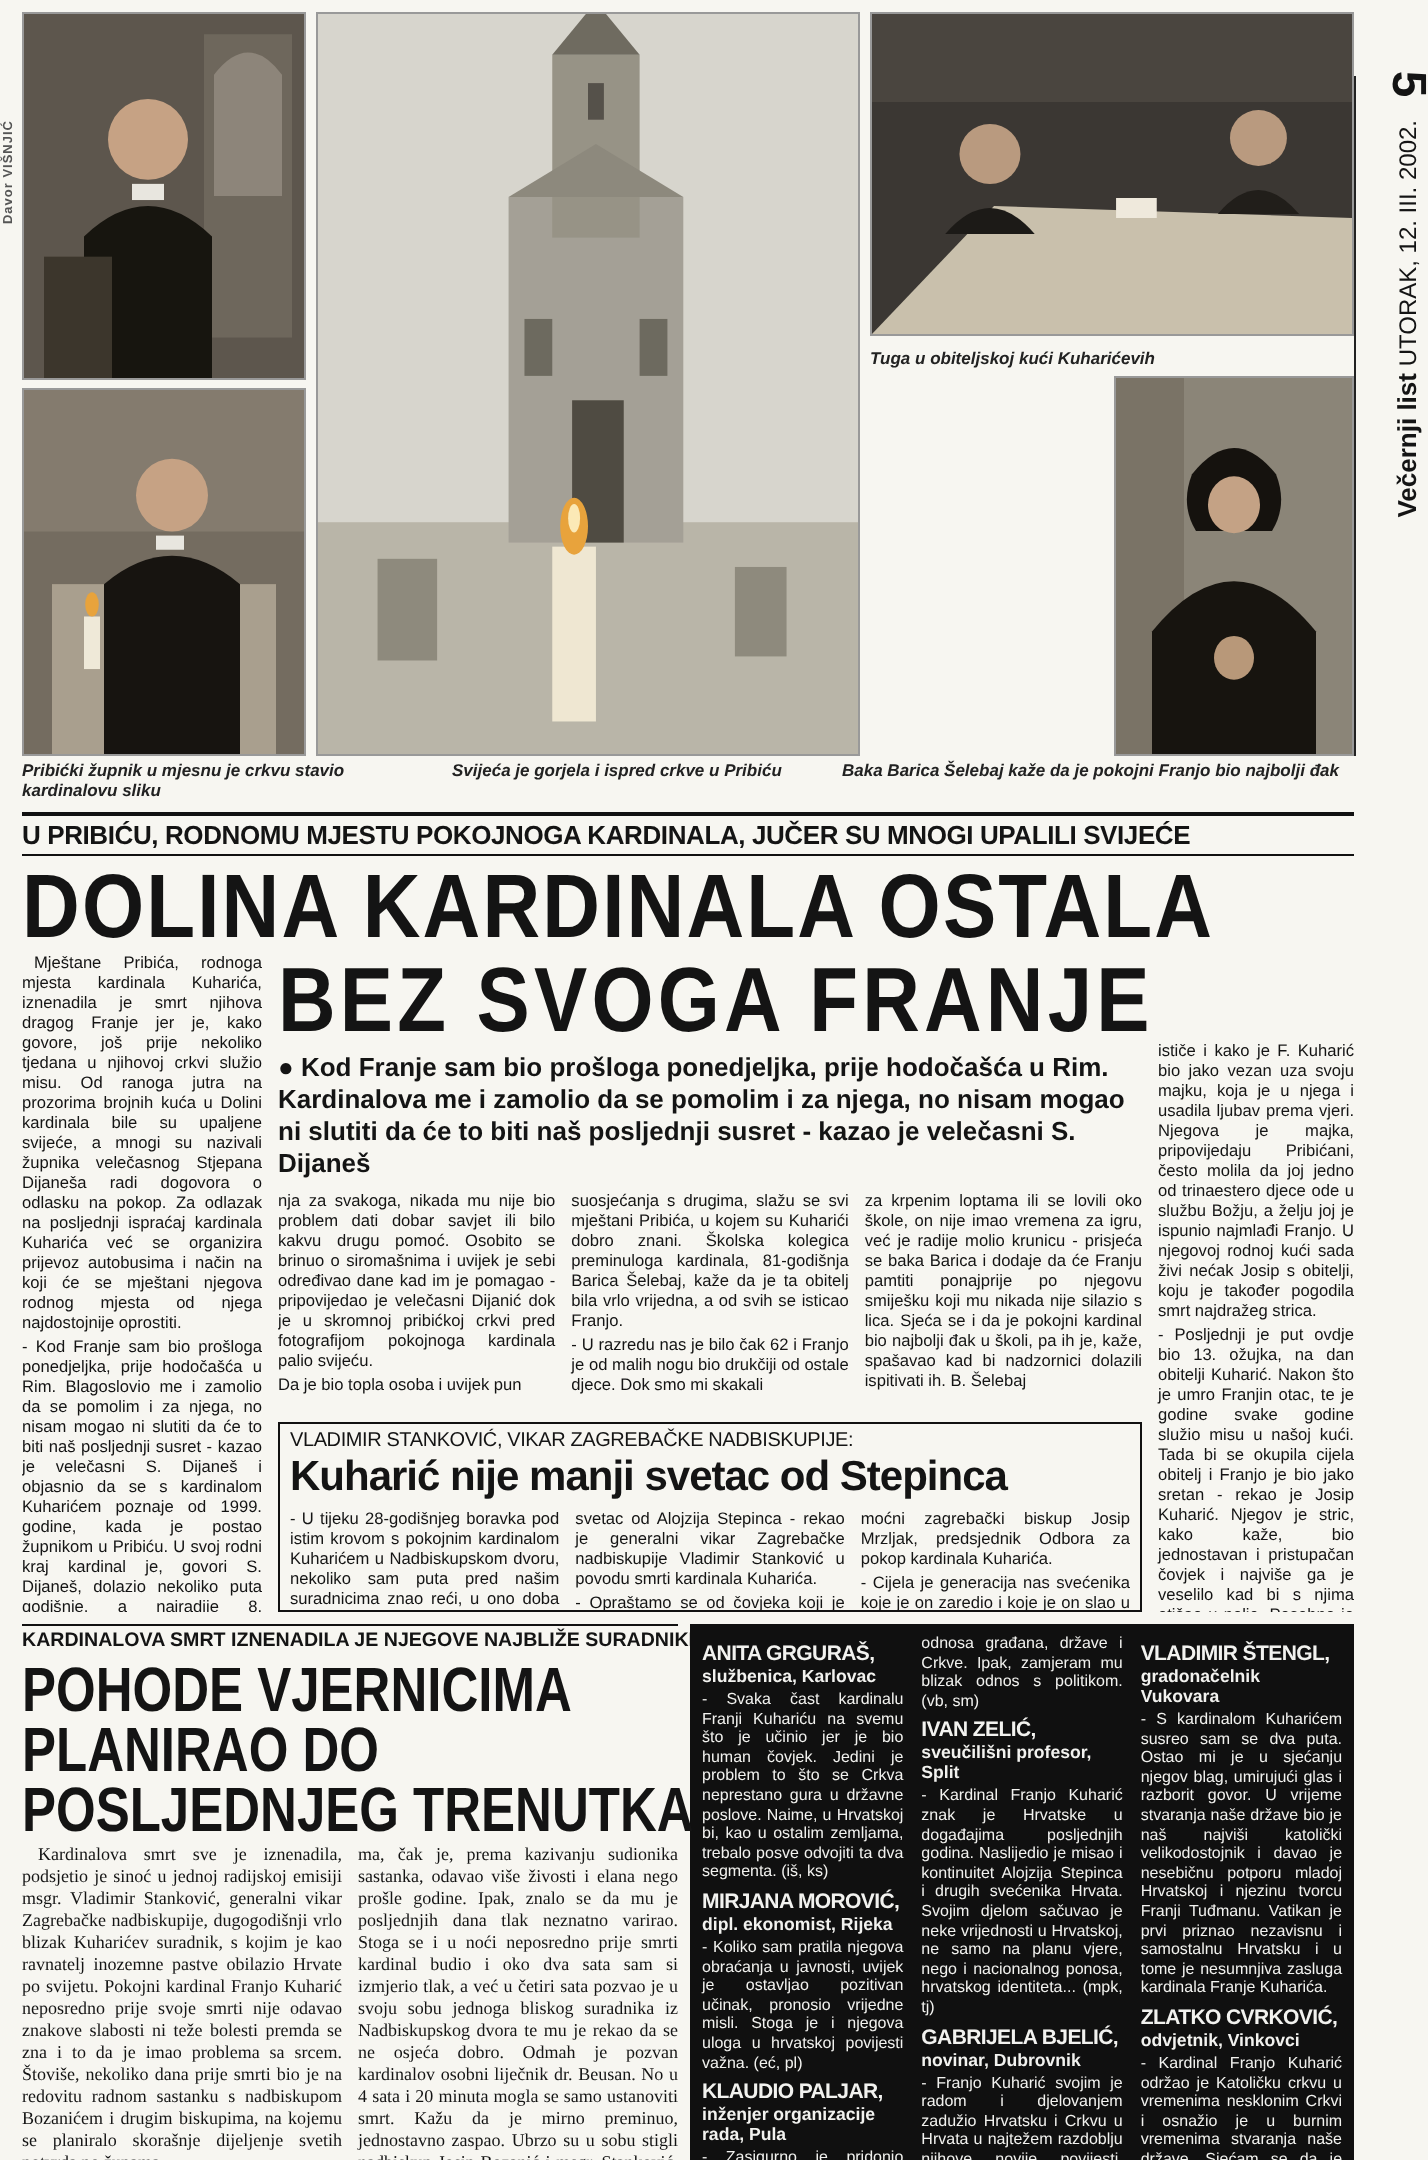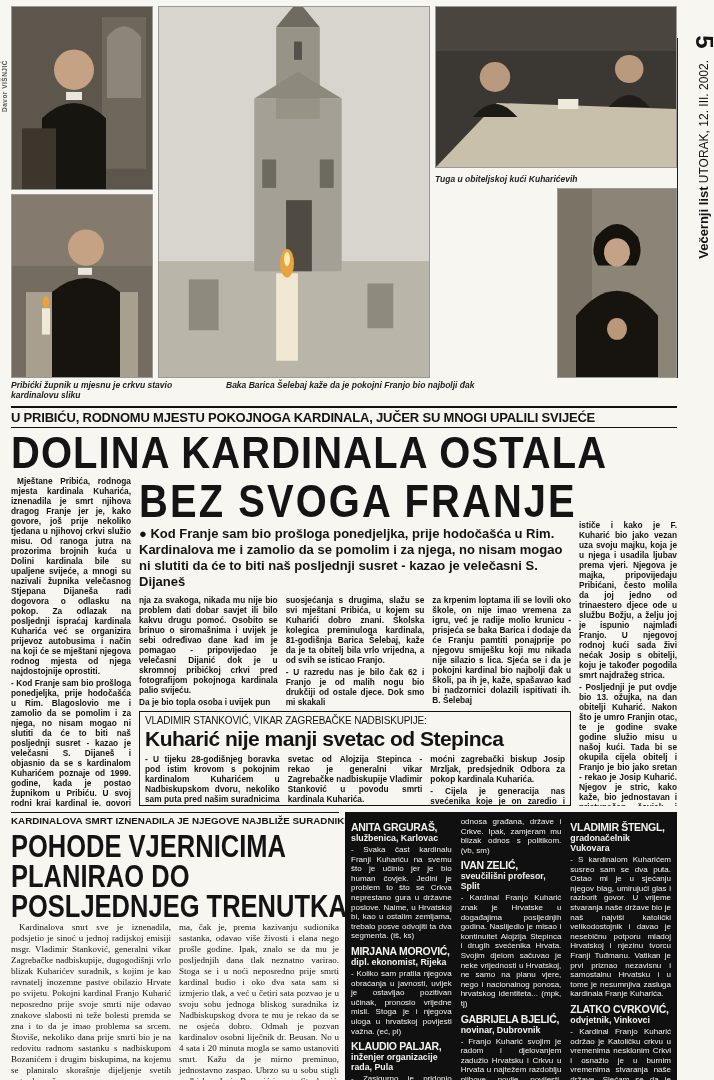--- a/index.html
+++ b/index.html
@@ -30,21 +30,21 @@
   .cr-c{flex:1;}
   .grandma-wrap{display:flex;justify-content:flex-end;flex:1;}
   .grandma-wrap .ph{flex:none;width:118px;}
   
   .kicker1{border-top:2px solid #111;border-bottom:1px solid #111;margin-top:4px;padding:2px 0;font-size:13px;font-weight:900;letter-spacing:-0.2px;white-space:nowrap;}
   .headline1{height:42px;overflow:visible;}
   .headline1 span{display:inline-block;font-size:37px;font-weight:900;letter-spacing:1px;transform:scale(1.08,1.22);transform-origin:top left;white-space:nowrap;}
   
   .ma-row{display:flex;gap:8px;height:330px;overflow:hidden;margin-top:6px;}
   .ma-left{width:120px;font-size:8.3px;line-height:10px;text-align:justify;}
-  .ma-left p,.ma-right p,.ma-cols p,.box-col p{margin:0 0 2px 0;font-weight:bold;}
+  .ma-left p,.ma-right p,.ma-cols p,.box-col p{margin:0 0 2px 0;}
   .ma-left p:first-child::first-letter{margin-left:6px;}
   .ma-center{width:432px;display:flex;flex-direction:column;}
   .headline2{height:46px;}
   .headline2 span{display:inline-block;font-size:38px;font-weight:900;letter-spacing:2px;transform:scale(1.05,1.2);transform-origin:top left;white-space:nowrap;}
   .lead{font-size:13px;font-weight:bold;line-height:16px;margin:4px 0 5px 0;}
   .ma-cols{display:flex;gap:8px;font-size:8.3px;line-height:10px;text-align:justify;height:112px;overflow:hidden;}
   .ma-cols>div{flex:1;}
   .ma-right{flex:1;font-size:8.3px;line-height:10px;text-align:justify;padding-top:44px;}
   
   .box{border:1px solid #111;margin-top:4px;padding:3px 5px;flex:1;overflow:hidden;}
@@ -162,20 +162,21 @@
               <path d="M18 172 v-56 q41 -46 82 0 v56 z" fill="#17140f"></path>
               <circle cx="59" cy="128" r="10" fill="#b89879"></circle>
             </svg>
           </div>
         </div>
       </div>
     </div>
 
     <div class="captions-row">
       <div class="caption cr-a" style="width:210px;">Pribićki župnik u mjesnu je crkvu stavio kardinalovu sliku</div>
+      <div class="caption cr-b" style="width:190px;">Svijeća je gorjela i ispred crkve u Pribiću</div>
       <div class="caption cr-c">Baka Barica Šelebaj kaže da je pokojni Franjo bio najbolji đak</div>
     </div>
 
     <div class="kicker1">U PRIBIĆU, RODNOMU MJESTU POKOJNOGA KARDINALA, JUČER SU MNOGI UPALILI SVIJEĆE</div>
 
     <div class="headline1">
       <span>DOLINA KARDINALA OSTALA</span>
     </div>
 
     <div class="ma-row">

